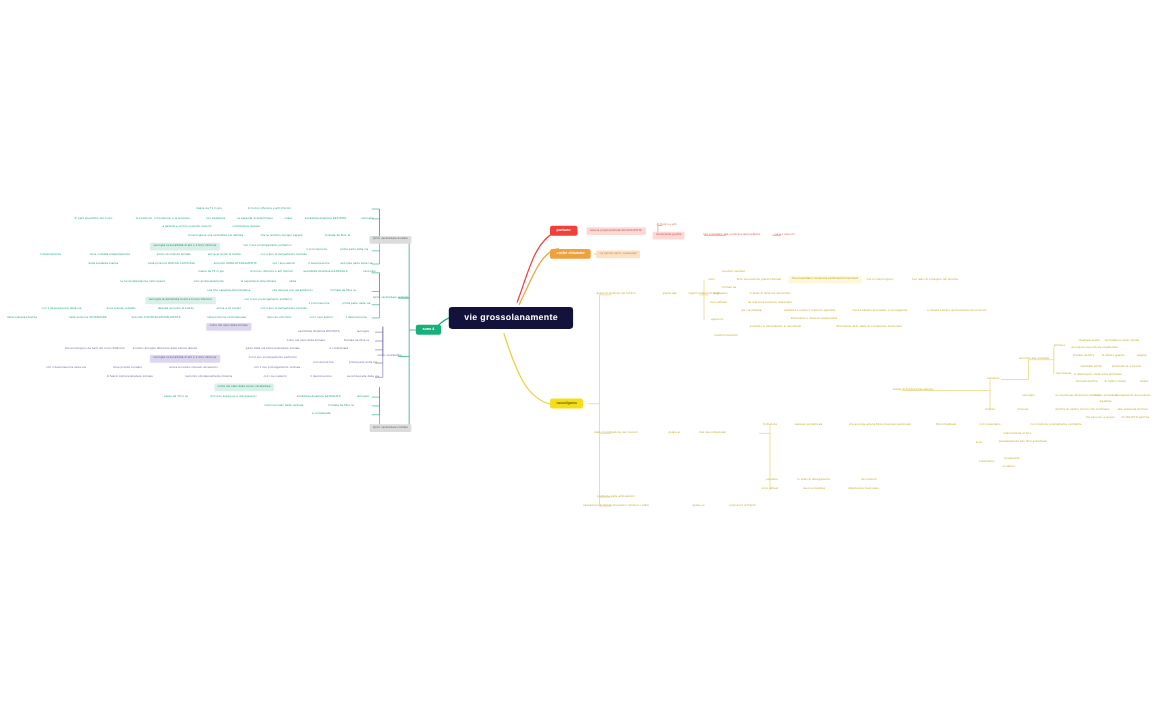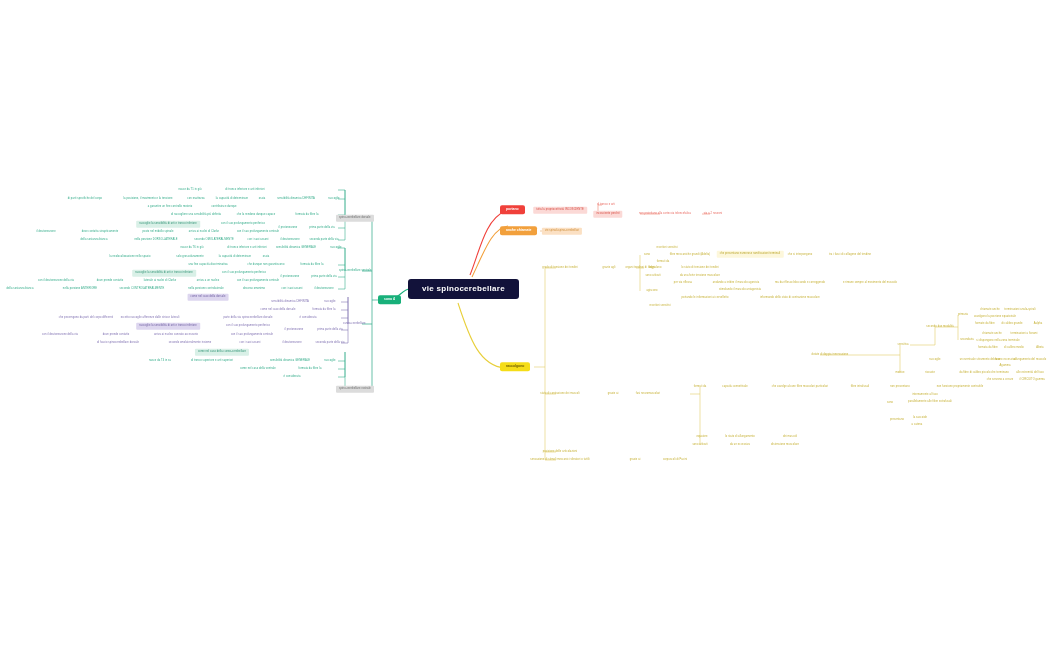--- a/index.html
+++ b/index.html
@@ -92,21 +92,21 @@
     <path d="M545 394 L545 460 L556 460" stroke="#e3cf6a" stroke-width="0.6" fill="none"></path>
     <path d="M636 268 L644 268" stroke="#e3cf6a" stroke-width="0.6" fill="none"></path>
     <path d="M640 255 L640 291" stroke="#e3cf6a" stroke-width="0.6" fill="none"></path>
     <path d="M690 394 L700 394 L700 387" stroke="#e3cf6a" stroke-width="0.6" fill="none"></path>
     <path d="M700 394 L700 437 M700 437 L700 445" stroke="#e3cf6a" stroke-width="0.6" fill="none"></path>
     <path d="M820 355 L900 355 M900 345 L900 373" stroke="#e3cf6a" stroke-width="0.6" fill="none"></path>
     <path d="M910 345 L935 345 L935 327" stroke="#e3cf6a" stroke-width="0.6" fill="none"></path>
     <path d="M935 327 L958 327 M958 315 L958 340" stroke="#e3cf6a" stroke-width="0.6" fill="none"></path>
   </svg>
 
-  <div class="node central" style="left:408px;top:289px">vie spinocerebellare</div>
+  <div class="node central" style="left:408px;top:289px">vie grossolanamente</div>
 
   <div class="node chip green" style="left:378px;top:300px">sono 4</div>
   <div class="node chip red" style="left:500px;top:210px">portano</div>
   <div class="node chip orange" style="left:500px;top:231px">anche chiamate</div>
   <div class="node chip yellow" style="left:500px;top:367px">raccolgono</div>
 
   <div class="node lbl greyfill" style="left:336px;top:218px">spino-cerebellare dorsale</div>
   <div class="node lbl teal" style="left:336px;top:271px">spino-cerebellare ventrale</div>
   <div class="node lbl lav" style="left:340px;top:324px">cuneo-cerebellare</div>
   <div class="node lbl greyfill" style="left:336px;top:389px">spino-cerebellare rostrale</div>

